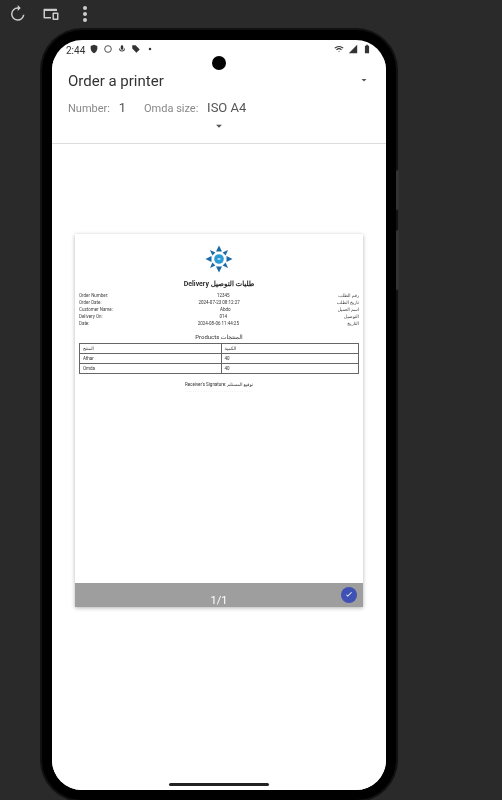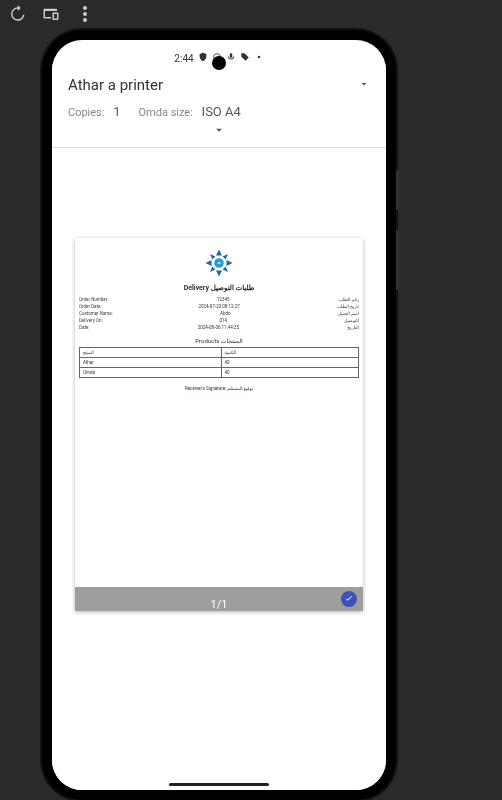--- a/index.html
+++ b/index.html
@@ -76,24 +76,23 @@
     border-radius: 2px;
     z-index: 10;
   }
 
   
   .status-bar {
     height: 20px;
     display: flex;
     align-items: center;
     justify-content: space-between;
-    padding: 12px 14px;
+    padding: 4px 14px;
     font-size: 10px;
     color: #333;
-    flex-direction: column;
   }
   .status-left, .status-right { display:flex; align-items:center; gap:4px; }
   .status-bar svg { width: 10px; height: 10px; fill: #333; }
 
   
   .print-header {
     padding: 8px 16px 4px 16px;
     background: #fff;
   }
   .printer-row {
@@ -233,28 +232,28 @@
               <path d="M2 22L22 2v20z"></path>
             </svg></span>
         <span><svg viewBox="0 0 24 24">
               <path d="M7 4h3V2h4v2h3v18H7z"></path>
             </svg></span>
       </div>
     </div>
 
     <div class="print-header">
       <div class="printer-row">
-        <span>Athar a printer</span>
+        <span>Order a printer</span>
         <span class="chev"><svg viewBox="0 0 24 24">
               <path d="M7 10l5 5 5-5z"></path>
             </svg></span>
       </div>
       <div class="options-row">
         <span>
-          <span>Copies:</span>
+          <span>Number:</span>
           <span class="val">1</span>
         </span>
         <span>
           <span>Omda size:</span>
           <span class="val">ISO A4</span>
         </span>
       </div>
       <div class="collapse-row">
         <svg viewBox="0 0 24 24">
             <path d="M7 10l5 5 5-5z"></path>

